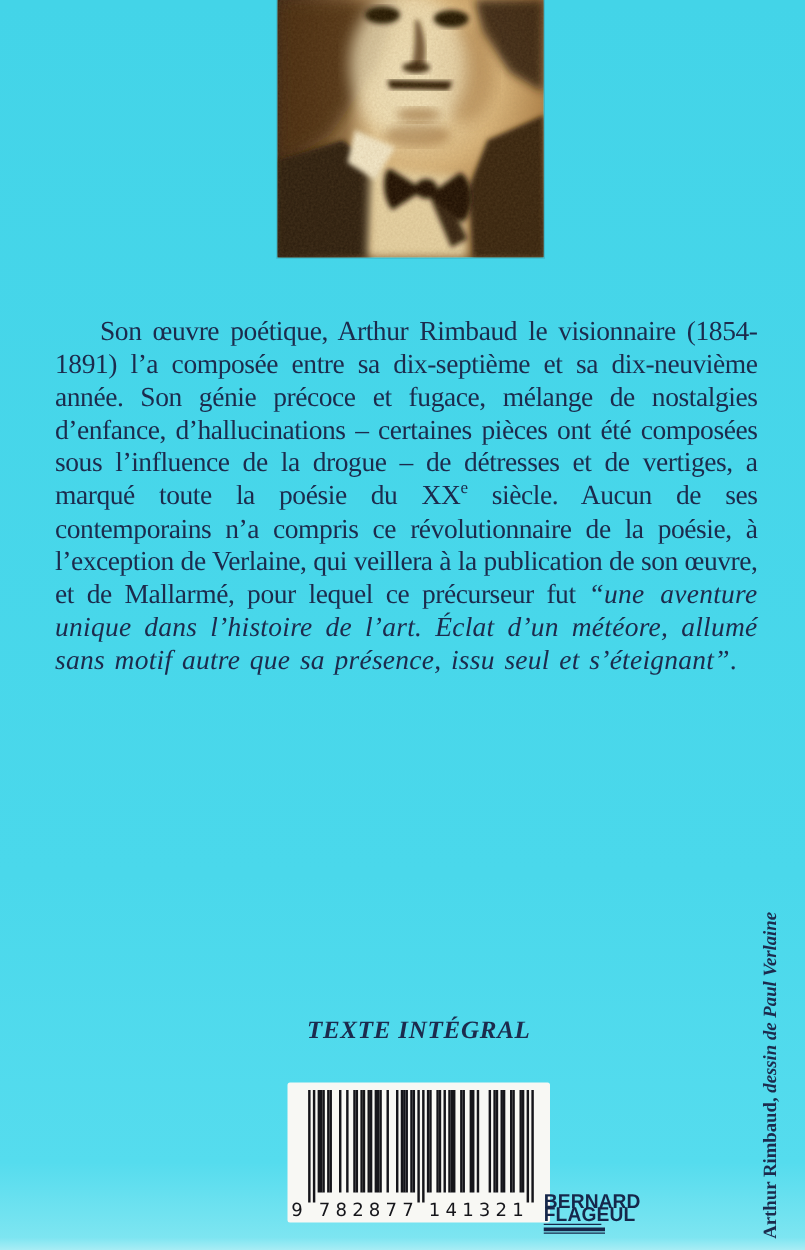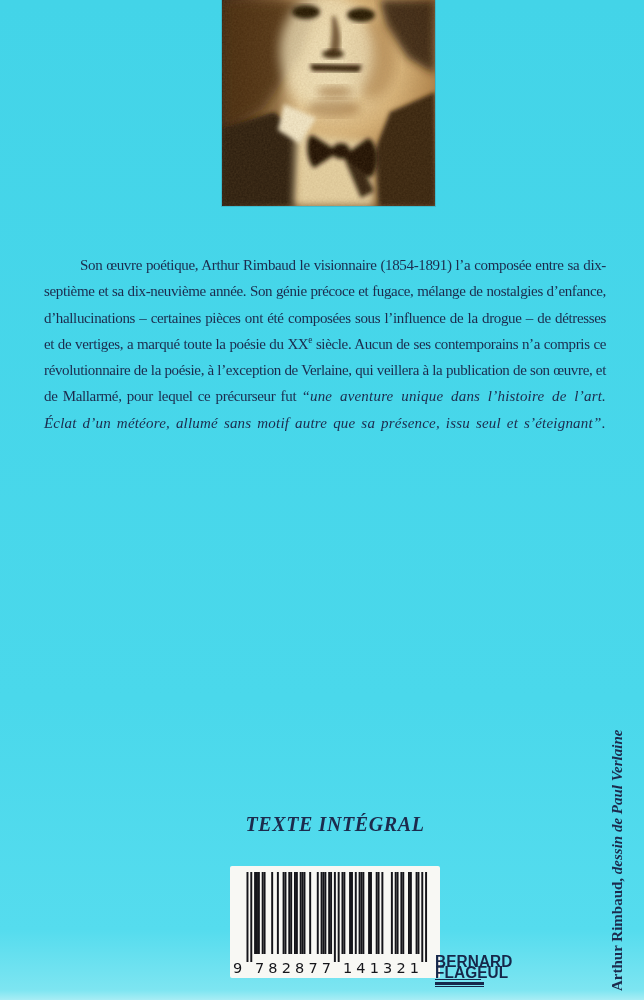--- a/index.html
+++ b/index.html
@@ -12,21 +12,21 @@
     background:linear-gradient(180deg,#43d4e8 0%,#4ad8eb 70%,#55dcee 93%,#7de5f1 99%,#a8edf5 100%);
   }
   .photo {
     position:absolute; left:222px; top:0; width:213px; height:206px;
     box-shadow:0 0 0 1px rgba(20,40,60,.15);
   }
   .photo svg { display:block; width:100%; height:100%; }
 
   .blurb {
     position:absolute; left:44px; top:252px; width:562px; margin:0;
-    font-size:15px; line-height:26.3px; letter-spacing:-0.35px;
+    font-size:22px; line-height:26.3px; letter-spacing:-0.35px;
     color:#1c2b4d; text-align:justify; text-indent:36px;
   }
   .blurb .quote { font-style:italic; letter-spacing:0.2px; word-spacing:2px; }
   .blurb sup { font-size:0.62em; line-height:0; vertical-align:super; }
 
   .edition {
     position:absolute; left:13px; top:813px; width:644px; text-align:center;
     font-style:italic; font-weight:bold; font-size:20px; letter-spacing:0.6px;
     color:#1c2b4d;
   }

